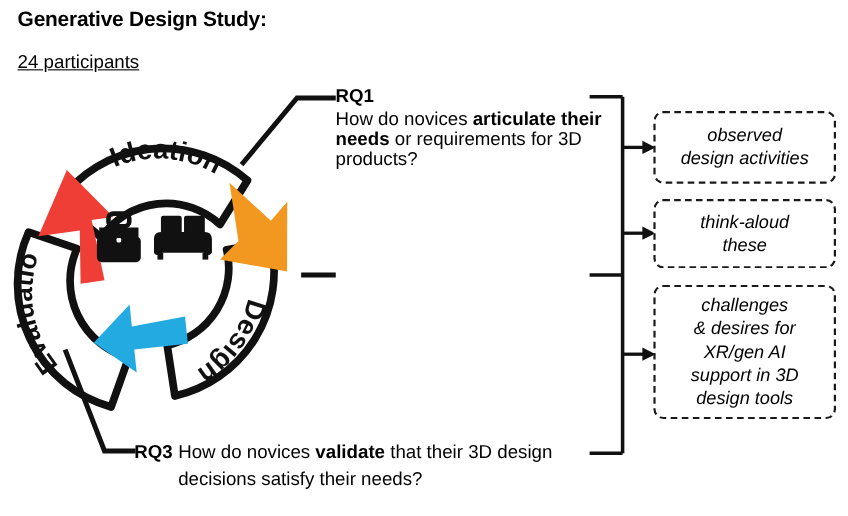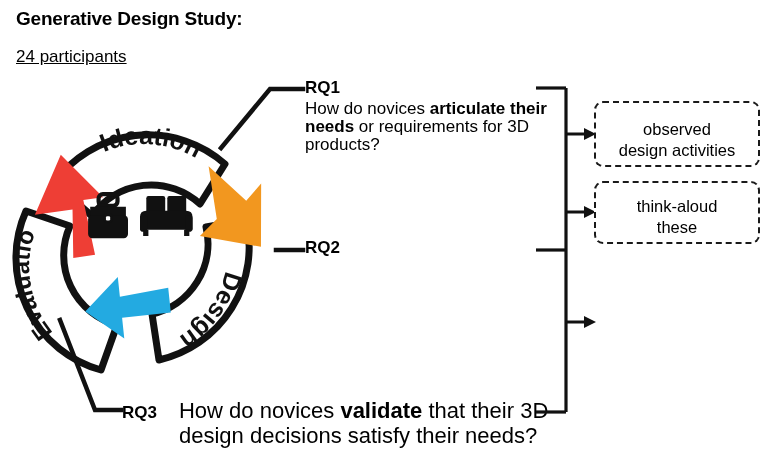--- a/index.html
+++ b/index.html
@@ -70,29 +70,29 @@
 
   #rq3-block {
     position: absolute;
     left: 122px;
     top: 399px;
     width: 440px;
   }
   #rq3-line {
     display: flex;
     align-items: baseline;
-    gap: 22px;
+    gap: 5px;
   }
   #rq3-label {
     font-size: 17px;
     font-weight: bold;
     white-space: nowrap;
   }
   #rq3-text {
-    font-size: 22px;
+    font-size: 17px;
     line-height: 24.5px;
   }
   #rq3-text b { font-weight: bold; }
 
   
   #leaders {
     position: absolute;
     left: 0;
     top: 0;
     width: 771px;
@@ -110,23 +110,24 @@
     pointer-events: none;
   }
 
   
   .outcome-box {
     position: absolute;
     border: 2px dashed #1a1a1a;
     border-radius: 9px;
     background: #ffffff;
     display: flex;
-    align-items: flex-end;
+    align-items: center;
     justify-content: center;
     text-align: center;
+    font-style: italic;
     font-size: 16.5px;
     line-height: 21px;
     padding: 4px 6px;
     box-sizing: border-box;
   }
   #outcome-1 { left: 594px; top: 101px; width: 166px; height: 66px; }
   #outcome-2 { left: 594px; top: 181px; width: 166px; height: 63px; }
   #outcome-3 { left: 594px; top: 259px; width: 166px; height: 122px; }
   .outcome-text { white-space: pre-line; }
 </style>
@@ -237,21 +238,20 @@
 
     <polyline points="60,320 95,410 121,410" fill="none" stroke="#111111" stroke-width="4.5" stroke-linecap="square" stroke-linejoin="miter"></polyline>
   </svg>
 
   <div class="rq-block" id="rq1-block">
     <div class="rq-label">RQ1</div>
     <div class="rq-text"><span>How do novices </span><b>articulate their needs</b><span> or requirements for 3D products?</span></div>
   </div>
 
   <div class="rq-block" id="rq2-block">
-    <div class="rq-label">RQ2</div>
   </div>
 
   <div id="rq3-block">
     <div id="rq3-line">
       <div id="rq3-label">RQ3</div>
       <div id="rq3-text"><span>How do novices </span><b>validate</b><span> that their 3D design decisions satisfy their needs?</span></div>
     </div>
   </div>
 
   <svg id="bracket" viewBox="0 0 80 360">
@@ -281,14 +281,21 @@
   </svg>
 
   <div class="outcome-box" id="outcome-1">
     <span class="outcome-text">observed
 design activities</span>
   </div>
   <div class="outcome-box" id="outcome-2">
     <span class="outcome-text">think-aloud
 these</span>
   </div>
+  <div class="outcome-box" id="outcome-3">
+    <span class="outcome-text">challenges
+&amp; desires for
+XR/gen AI
+support in 3D
+design tools</span>
+  </div>
 
 </div>
 
 </body></html>

